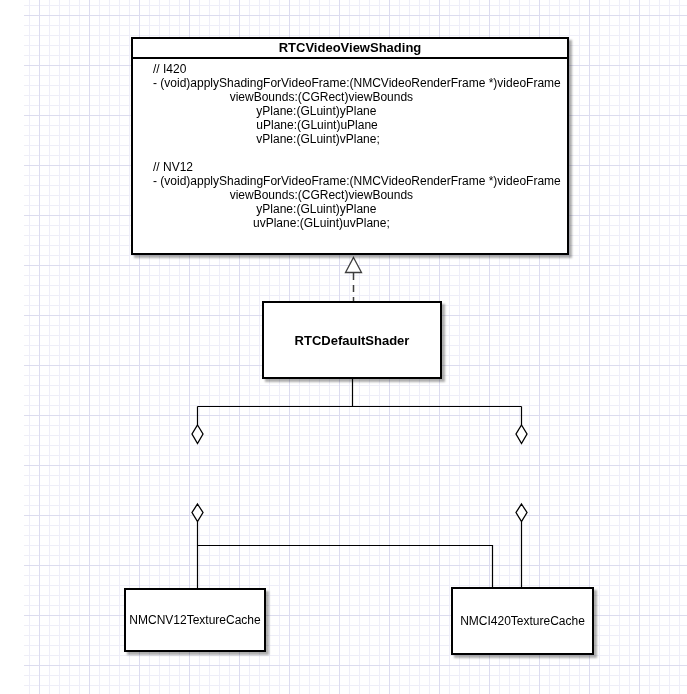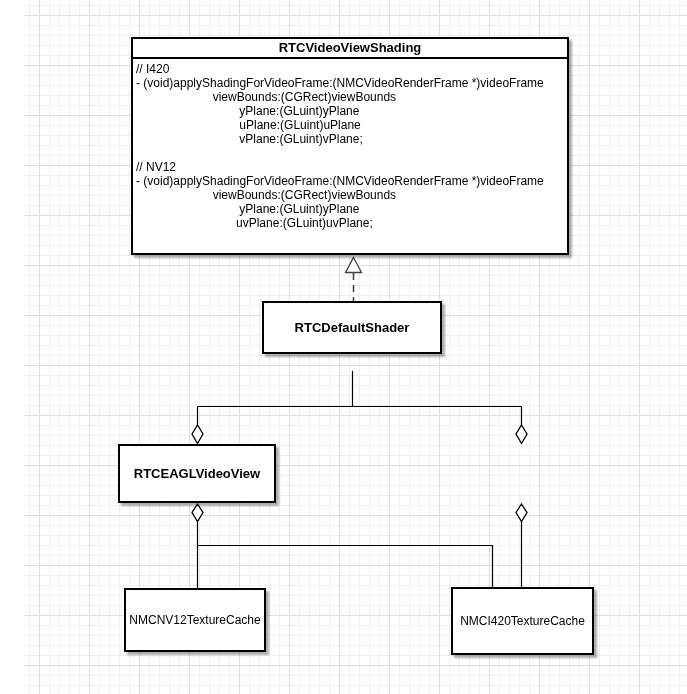--- a/index.html
+++ b/index.html
@@ -44,30 +44,30 @@
   .plain-label { font-weight: normal; font-size: 12px; }
   .class-title {
     height: 18px;
     line-height: 18px;
     text-align: center;
     font-weight: bold;
     font-size: 13px;
     border-bottom: 2px solid #000000;
   }
   .class-body {
-    padding: 3px 3px;
+    padding: 3px 20px;
     font-size: 12px;
     line-height: 14px;
     white-space: pre;
     font-weight: normal;
   }
 
   
   #node-shading        { left: 107px; top: 37px;  width: 438px; height: 218px; }
-  #node-defaultshader  { left: 238px; top: 301px; width: 180px; height: 53px;  }
+  #node-defaultshader  { left: 238px; top: 301px; width: 180px; height: 78px;  }
   #node-eagl           { left: 94px;  top: 444px; width: 158px; height: 59px;  }
   #node-nsgl           { left: 421px; top: 444px; width: 156px; height: 59px;  }
   #node-nv12cache      { left: 100px; top: 588px; width: 142px; height: 64px; justify-content: center;  }
   #node-i420cache      { left: 427px; top: 587px; width: 143px; height: 68px; text-align: right;  }
 </style>
 </head>
 <body>
 
 <div class="canvas">
 
@@ -102,23 +102,20 @@
 - (void)applyShadingForVideoFrame:(NMCVideoRenderFrame *)videoFrame
                        viewBounds:(CGRect)viewBounds
                                yPlane:(GLuint)yPlane
                               uvPlane:(GLuint)uvPlane;</div>
   </div>
 
   <div class="node simple" id="node-defaultshader">
     <span class="bold-label">RTCDefaultShader</span>
   </div>
 
-  <div class="node simple" id="node-eagl">
-    <span class="bold-label">RTCEAGLVideoView</span>
-  </div>
 
 
   <div class="node simple" id="node-nv12cache">
     <span class="plain-label">NMCNV12TextureCache</span>
   </div>
 
   <div class="node simple" id="node-i420cache">
     <span class="plain-label">NMCI420TextureCache</span>
   </div>
 

